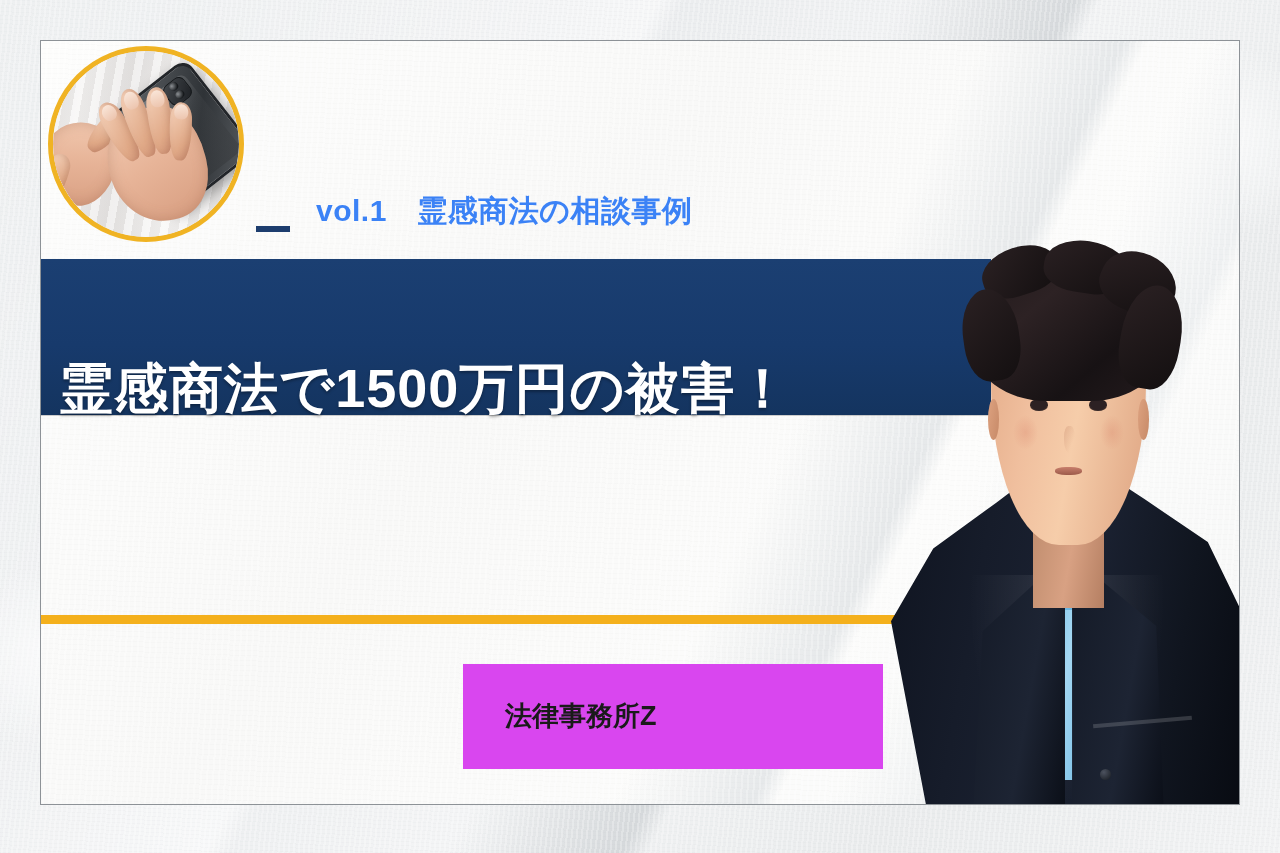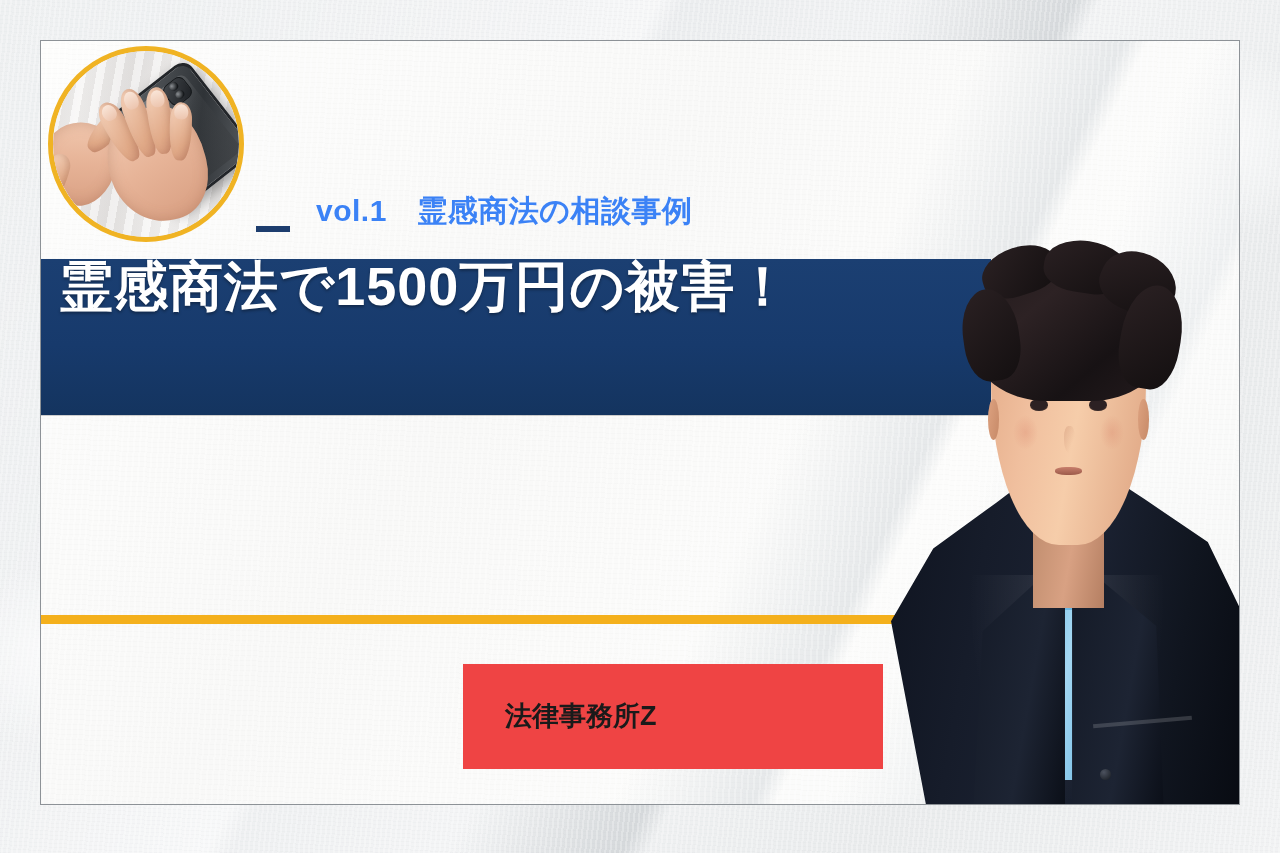--- a/index.html
+++ b/index.html
@@ -186,21 +186,21 @@
     font-weight: 700;
     letter-spacing: .5px;
     white-space: pre;
   }
 
   
   .bar {
     position: absolute;
     background: linear-gradient(180deg, #1b3f72 0%, #173a6c 55%, #14345f 100%);
     display: flex;
-    align-items: flex-start;
+    align-items: flex-end;
     box-shadow: 0 1px 0 rgba(0,0,0,.18);
   }
   #bar1 { left: 0px; top: 218px; width: 950px; height: 156px; }
   #bar2 { left: 0px; top: 385px; width: 1010px; height: 152px; }
   .bar-text {
     color: #ffffff;
     font-size: 54px;
     font-weight: 700;
     line-height: 1;
     padding-left: 18px;
@@ -219,21 +219,21 @@
     background: #f4b01c;
   }
 
   
   #attribution {
     position: absolute;
     left: 422px;
     top: 623px;
     width: 420px;
     height: 105px;
-    background: #ef4444;
+    background: #d946ef;
     display: flex;
     flex-direction: column;
     justify-content: center;
     padding-left: 42px;
     box-sizing: border-box;
   }
   .attr-line {
     color: #1a1a1a;
     font-weight: 700;
     font-size: 27px;

